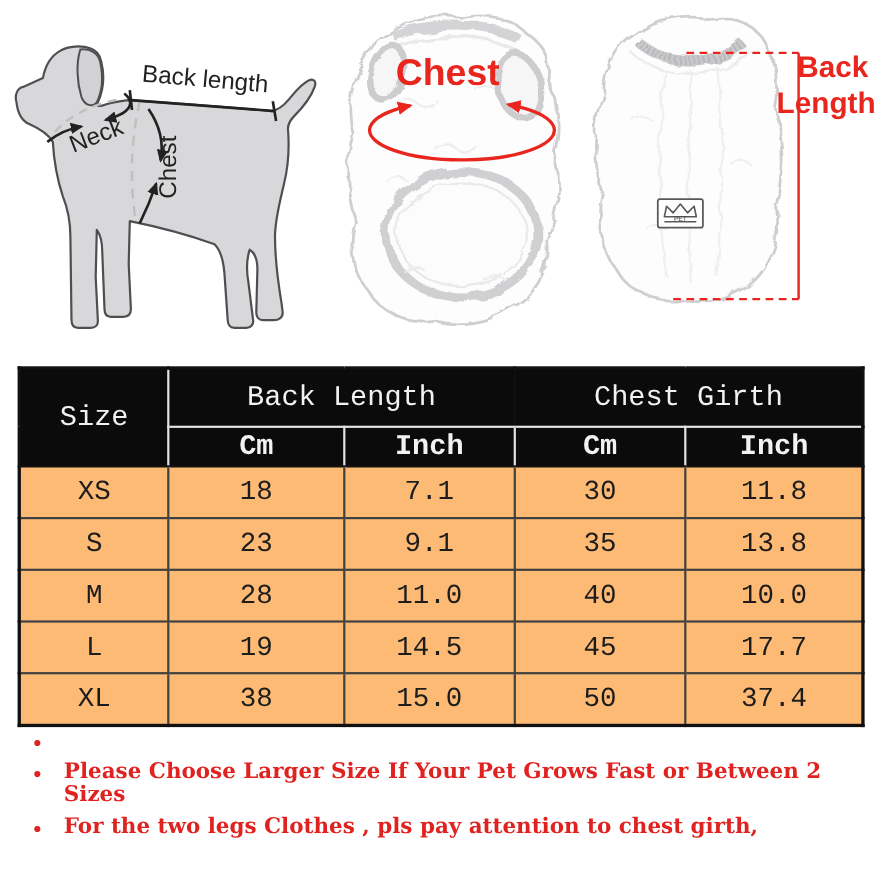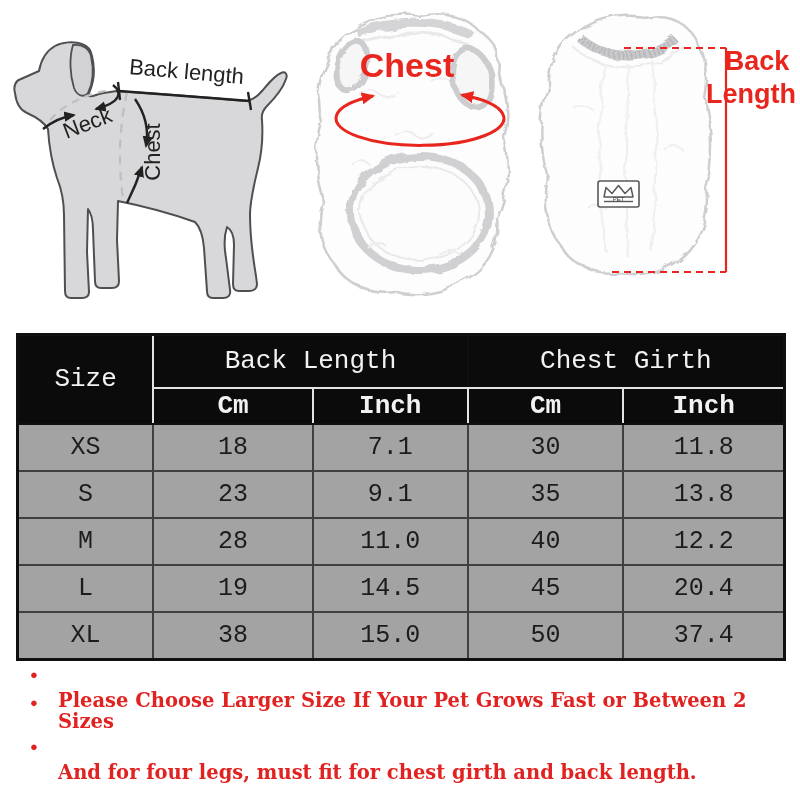--- a/index.html
+++ b/index.html
@@ -17,21 +17,21 @@
   .table-wrap{position:absolute;left:16px;top:333px;width:770px;height:328px;}
   table.size-table{width:100%;height:100%;border-collapse:collapse;table-layout:fixed;
         font-family:"Liberation Mono","DejaVu Sans Mono",monospace;text-align:center;
         border:3px solid #101010;}
   table.size-table th{background:#0b0b0b;color:#f2f2f2;font-weight:normal;font-size:26px;
         border:2px solid #e3e3e3;border-top-color:#101010;}
   table.size-table th.size-h{border-left-color:#101010;border-bottom-color:#101010;}
   table.size-table tr.h1 th.gl{border-right-color:#101010;}
   table.size-table tr.h2 th{border-bottom-color:#101010;font-weight:bold;}
   table.size-table tr.h2 th:last-child, table.size-table tr.h1 th:last-child{border-right-color:#101010;}
-  table.size-table td{background:#a3a3a3;color:#1c1c1c;font-size:25px;border:2px solid #404040;}
+  table.size-table td{background:#fdba74;color:#1c1c1c;font-size:25px;border:2px solid #404040;}
   tr.h1{height:53px;} tr.h2{height:36px;} tbody tr{height:47px;}
 
   
   .notes{position:absolute;left:30px;top:668px;width:756px;color:#e02220;
          font-family:"DejaVu Serif","Liberation Serif",serif;font-weight:bold;font-size:19.5px;}
   .note-row{display:flex;align-items:baseline;margin-bottom:7px;line-height:1.12;}
   .bullet{flex:none;width:28px;font-size:13px;font-family:"Liberation Sans",sans-serif;}
   .note-row.no-bullet{padding-left:28px;}
 </style>
 </head>
@@ -183,28 +183,28 @@
           <td>23</td>
           <td>9.1</td>
           <td>35</td>
           <td>13.8</td>
         </tr>
         <tr>
           <td>M</td>
           <td>28</td>
           <td>11.0</td>
           <td>40</td>
-          <td>12.2</td>
+          <td>10.0</td>
         </tr>
         <tr>
           <td>L</td>
           <td>19</td>
           <td>14.5</td>
           <td>45</td>
-          <td>20.4</td>
+          <td>17.7</td>
         </tr>
         <tr>
           <td>XL</td>
           <td>38</td>
           <td>15.0</td>
           <td>50</td>
           <td>37.4</td>
         </tr>
       </tbody>
     </table>
@@ -213,19 +213,17 @@
   <div class="notes">
     <div class="note-row">
       <span class="bullet">●</span>
     </div>
     <div class="note-row">
       <span class="bullet">●</span>
       <span class="note-text">Please Choose Larger Size If Your Pet Grows Fast or Between 2 Sizes</span>
     </div>
     <div class="note-row">
       <span class="bullet">●</span>
-    </div>
-    <div class="note-row no-bullet">
-      <span class="note-text">And for four legs, must fit for chest girth and back length.</span>
+      <span class="note-text">For the two legs Clothes , pls pay attention to chest girth,</span>
     </div>
   </div>
 
 </div>
 
 </body></html>

